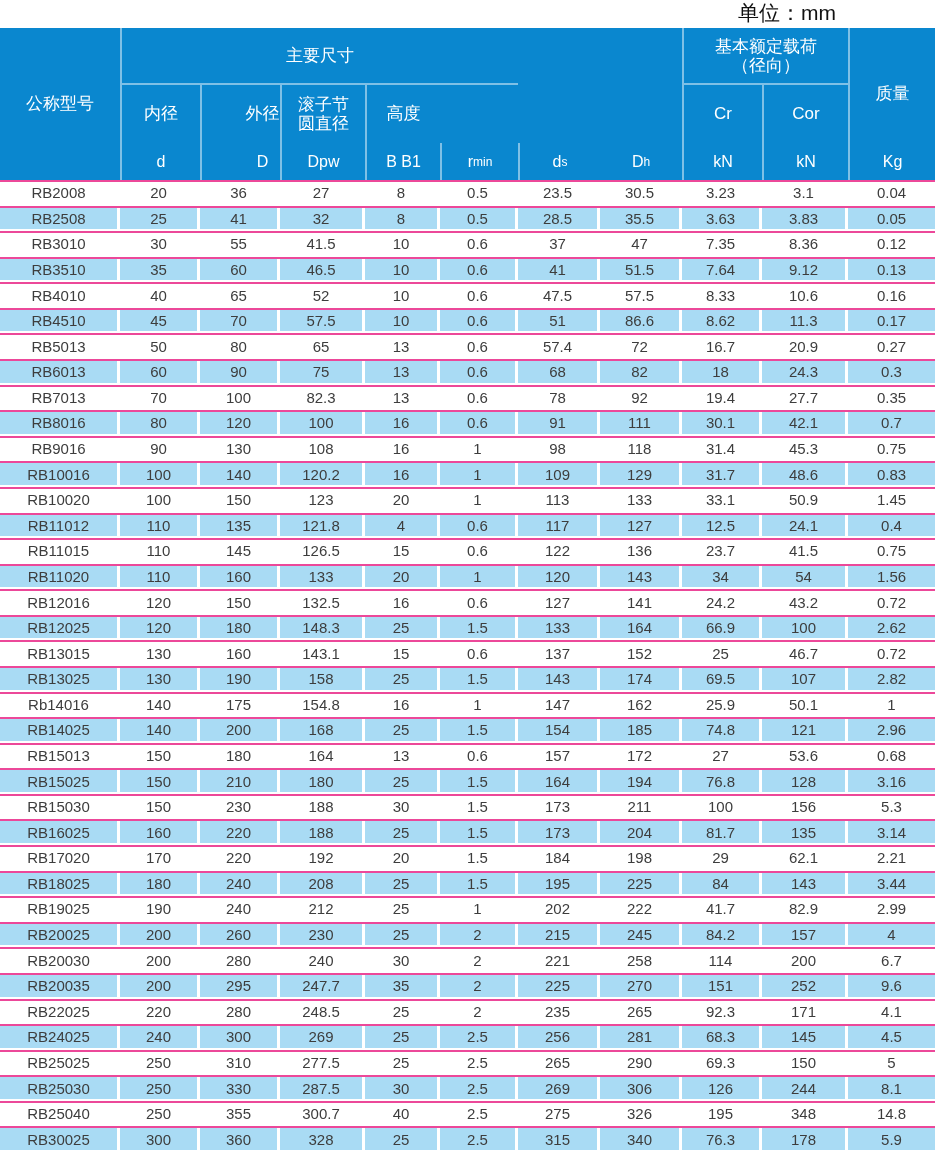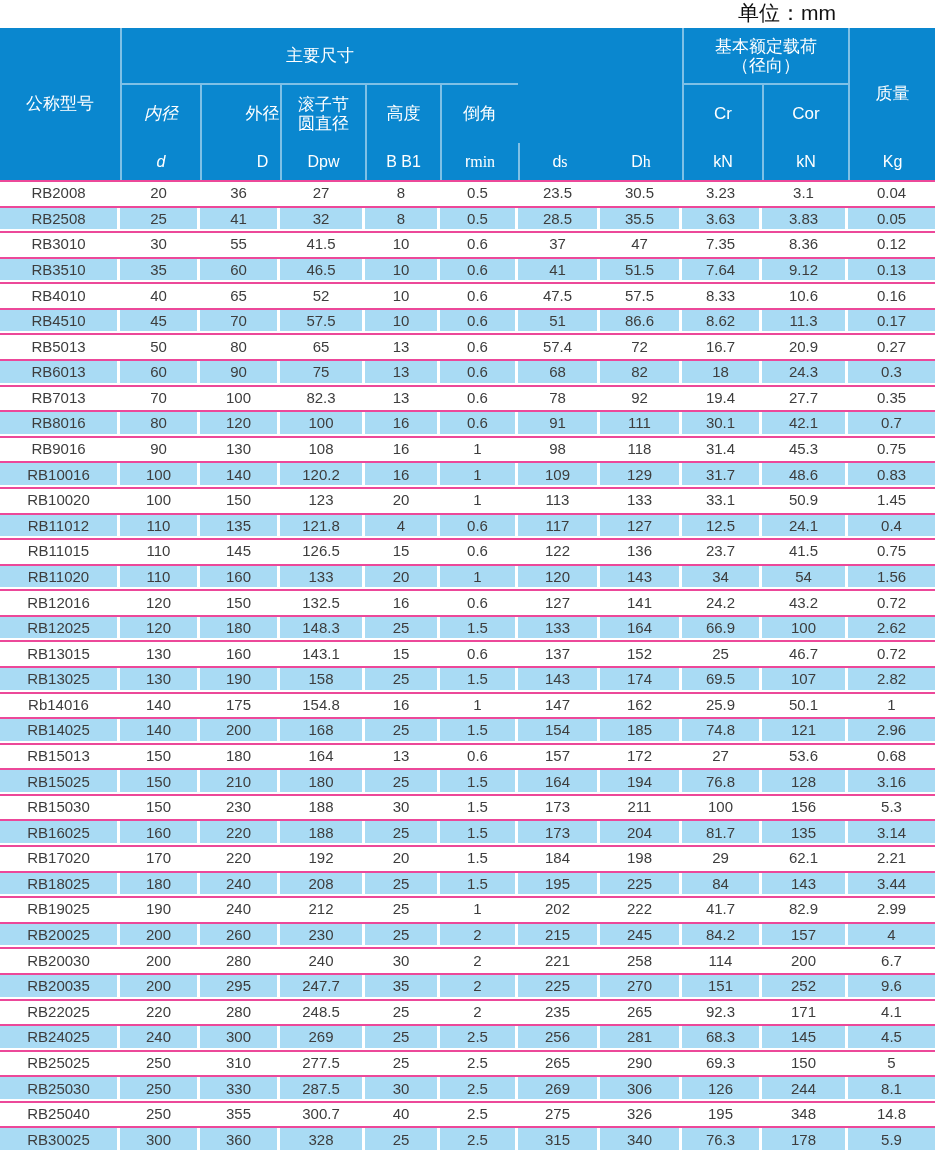--- a/index.html
+++ b/index.html
@@ -36,26 +36,26 @@
   .bL { border-left: 2px solid rgba(255,255,255,.48); }
   .bB { border-bottom: 2px solid rgba(255,255,255,.48); }
 
   .h-model   { grid-column: 1;     grid-row: 1 / 4; }
   .h-main    { grid-column: 2 / 7; grid-row: 1; }
   .h-shoulder{ grid-column: 7 / 9; grid-row: 1 / 3; padding-top: 16px; }
   .h-load    { grid-column: 9 / 11; grid-row: 1; }
   .h-mass    { grid-column: 11;    grid-row: 1 / 3; padding-top: 16px; }
   .r2 { grid-row: 2; }
   .r3 { grid-row: 3; }
-  .c2 { grid-column: 2; font-style: italic; } .c3 { grid-column: 3; padding-left: 43px; } .c4 { grid-column: 4; }
+  .c2 { grid-column: 2; } .c3 { grid-column: 3; padding-left: 43px; } .c4 { grid-column: 4; }
   .c5 { grid-column: 5; } .c6 { grid-column: 6; } .c7 { grid-column: 7; }
   .c8 { grid-column: 8; } .c9 { grid-column: 9; } .c10 { grid-column: 10; }
   .c11 { grid-column: 11; }
   .twoline span { display: block; line-height: 19px; }
-  sub.small { font-size: 16px; font-family: Liberation Serif, serif; }
+  sub.small { font-size: 12px; }
 
   
   .tbody {
     position: absolute; top: 180px; left: 0;
     width: 935px; height: 972px;
     display: grid;
     grid-template-rows: repeat(38, 1fr);
   }
   .row {
     display: grid;
@@ -99,21 +99,20 @@
 
     <div class="hc r2 c2 bL">内径</div>
     <div class="hc r2 c3 bL">外径</div>
     <div class="hc r2 c4 bL twoline">
       <div>
         <span>滚子节</span>
         <span>圆直径</span>
       </div>
     </div>
     <div class="hc r2 c5 bL">高度</div>
-    <div class="hc r2 c6 bL">倒角</div>
     <div class="hc r2 c9 bL">Cr</div>
     <div class="hc r2 c10 bL">Cor</div>
 
     <div class="hc r3 c2 bL sym">d</div>
     <div class="hc r3 c3 bL sym">D</div>
     <div class="hc r3 c4 bL sym">Dpw</div>
     <div class="hc r3 c5 bL sym">B B1</div>
     <div class="hc r3 c6 bL sym">
       <span>r</span>
         <sub class="small">min</sub>

